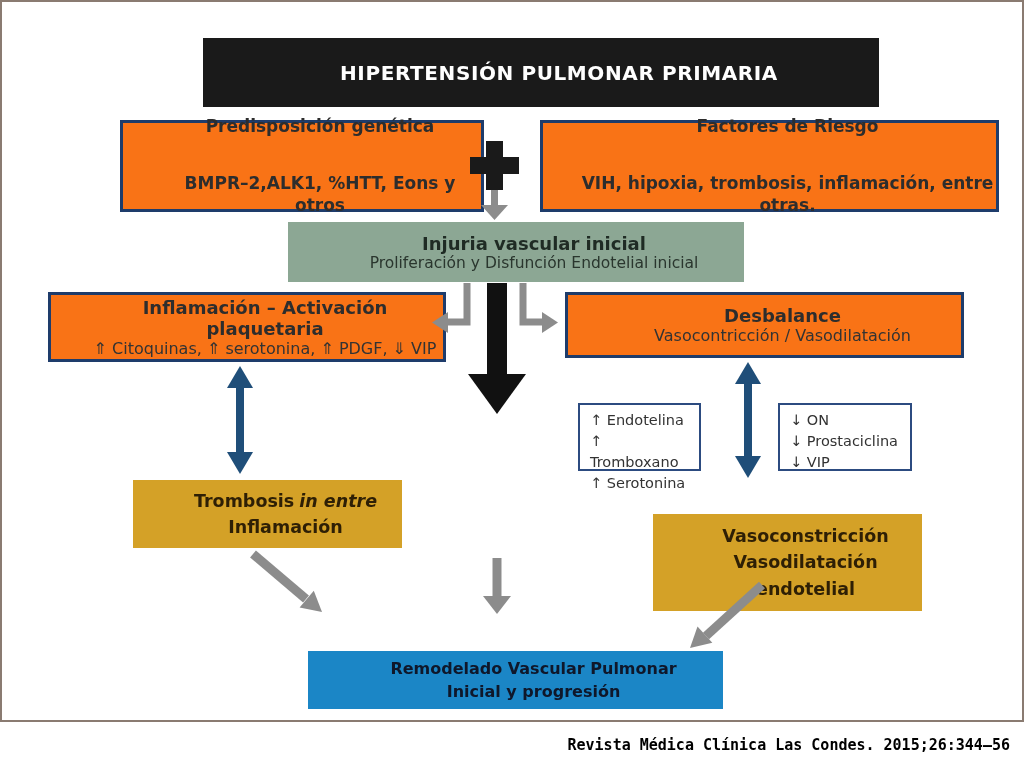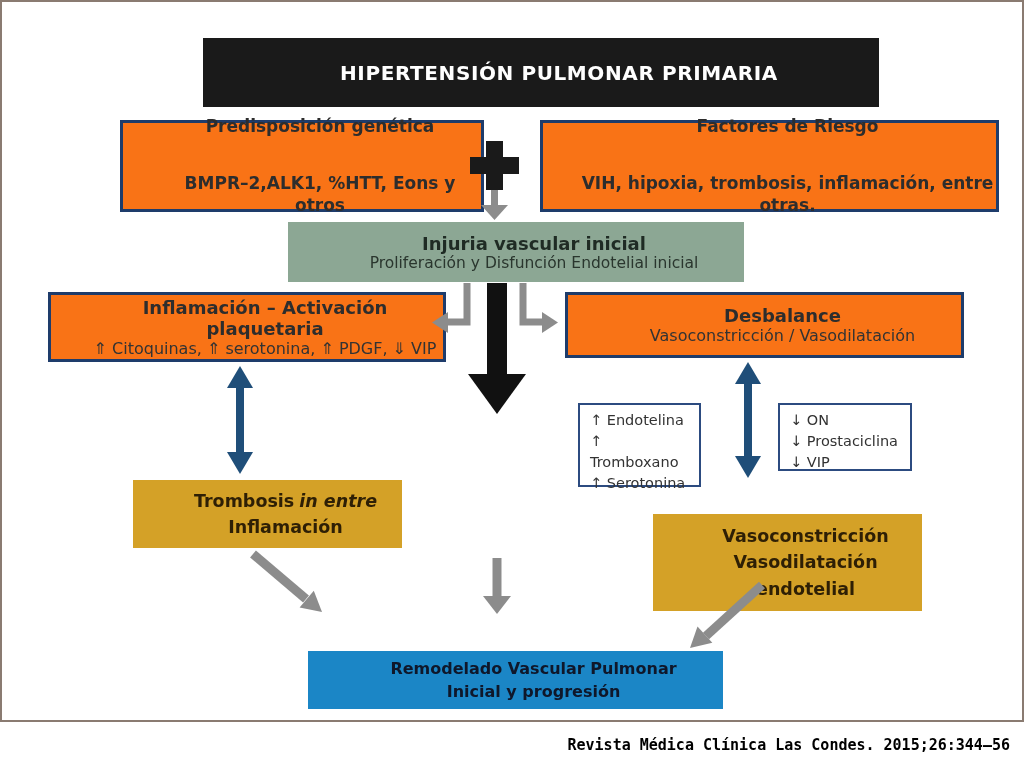--- a/index.html
+++ b/index.html
@@ -46,21 +46,21 @@
   .box-inflamacion .s{font-size:16px;font-weight:400;color:#333;}
   .box-desbalance{left:565px;top:292px;width:357px;height:60px;}
   .box-desbalance .t{font-size:18px;font-weight:700;}
   .box-desbalance .s{font-size:16px;font-weight:400;color:#333;}
   .small-box{
     border:2px solid #2c4b80;background:#fff;color:#333;
     font-size:14.5px;line-height:1.45;
     padding:5px 4px 0 10px;box-sizing:border-box;
     text-align:left;
   }
-  .small-left{left:578px;top:369px;width:123px;height:84px;}
+  .small-left{left:578px;top:369px;width:123px;height:68px;}
   .small-right{left:778px;top:369px;width:134px;height:68px;}
   .orange-box{
     background:#d4a127;color:#2e1f05;
     font-weight:700;font-size:17.5px;line-height:1.5;
   }
   .orange-left{left:133px;top:480px;width:233px;height:68px;}
   .orange-right{left:653px;top:480px;width:233px;height:97px;}
   .box-hipertrofia{
     left:378px;top:450px;width:255px;height:94px;
     font-size:17.5px;font-weight:700;line-height:1.9;color:#2b2b2b;
@@ -106,21 +106,21 @@
     <span class="s">⇑ Citoquinas, ⇑ serotonina, ⇑ PDGF, ⇓ VIP</span>
   </div>
 
   <div class="abs center-flex green-box">
     <span class="t">Injuria vascular inicial</span>
     <span class="s">Proliferación y Disfunción Endotelial inicial</span>
   </div>
 
   <div class="abs center-flex navy-box box-desbalance">
     <span class="t">Desbalance</span>
-    <span class="s">Vasoconstricción / Vasodilatación</span>
+    <span class="s">Vasocontricción / Vasodilatación</span>
   </div>
 
   <div class="abs small-box small-left preline">↑ Endotelina
 ↑ Tromboxano
 ↑ Serotonina</div>
   <div class="abs small-box small-right preline">↓ ON
 ↓ Prostaciclina
 ↓ VIP</div>
 
   <div class="abs center-flex orange-box orange-left">

